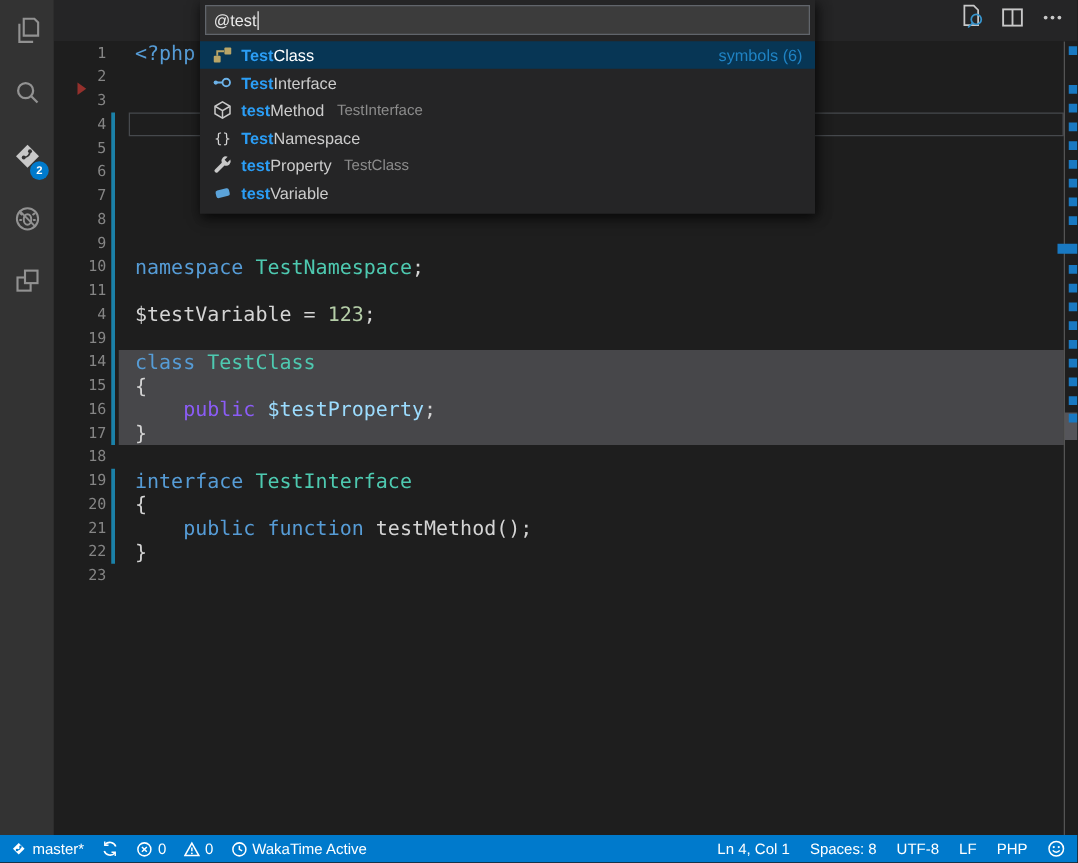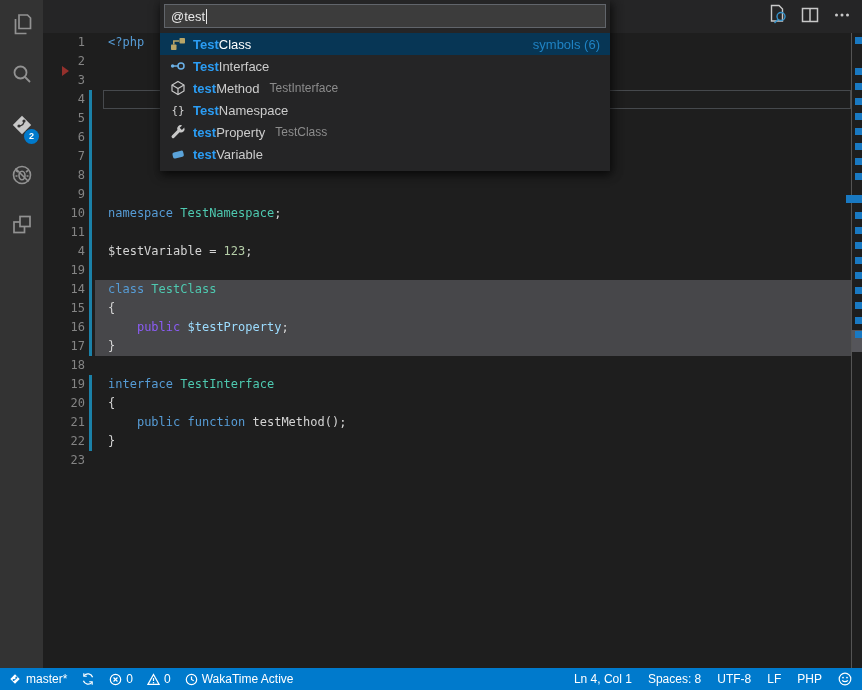--- a/index.html
+++ b/index.html
@@ -23,30 +23,30 @@
 
   
   #editor { position:absolute; left:43px; top:33px; right:0; bottom:22px; background:#1e1e1e; overflow:hidden; }
   #range-highlight { position:absolute; background:#47474a; z-index:1; }
   #cursor-line-box { position:absolute; border:1px solid #46494d; z-index:2; }
   #gutter { position:absolute; left:0; top:0; width:42px; z-index:3; }
   .ln { position:absolute; right:0; width:42px; height:19px; line-height:19px; text-align:right; color:#858585; font-family:"DejaVu Sans Mono",monospace; font-size:12px; }
   .git-bar { position:absolute; left:46px; width:3px; background:#1b81a8; z-index:3; }
   #git-del { position:absolute; left:19px; width:0; height:0; border-top:5px solid transparent; border-bottom:5px solid transparent; border-left:7px solid #94302c; z-index:3; }
   #lines { position:absolute; left:65px; top:0; right:12px; z-index:4; }
-  .code-line { position:absolute; left:0; height:19px; line-height:19px; font-family:"DejaVu Sans Mono",monospace; font-size:12px; white-space:pre; cursor:text; }
+  .code-line { position:absolute; left:0; height:19px; line-height:19px; font-family:"DejaVu Sans Mono",monospace; font-size:16px; white-space:pre; cursor:text; }
 
   
   #ruler { position:absolute; left:808px; top:0; bottom:0; width:11px; border-left:1px solid rgba(150,150,150,0.45); z-index:5; }
   .rmark { position:absolute; left:3px; width:7px; height:7px; background:#1979c2; }
   .rmark-wide { position:absolute; left:-6px; width:17px; height:8px; background:#1979c2; }
   .rmark-gray { position:absolute; left:0; width:11px; background:#55555a; }
 
   
-  #quick-open { position:absolute; left:160px; top:0; width:450px; background:#252526; z-index:40; padding:4px 0 6px 0; box-shadow:0 4px 9px rgba(0,0,0,0.55), 4px 2px 9px rgba(0,0,0,0.35); }
+  #quick-open { position:absolute; left:160px; top:0; width:492px; background:#252526; z-index:40; padding:4px 0 6px 0; box-shadow:0 4px 9px rgba(0,0,0,0.55), 4px 2px 9px rgba(0,0,0,0.35); }
   #qo-input { margin:0 4px; height:24px; background:#3c3c3c; border:1px solid #61656b; color:#e8e8e8; font-size:13px; display:flex; align-items:center; padding:0 6px; cursor:text; }
   #qo-caret { display:inline-block; width:1px; height:15px; background:#e8e8e8; margin-left:1px; animation:blink 1s steps(1) infinite; }
   @keyframes blink { 50% { opacity:0; } }
   #qo-list { margin-top:5px; }
   .qo-row { height:22px; display:flex; align-items:center; padding:0 10px; font-size:13px; color:#cccccc; cursor:pointer; }
   .qo-row.focused { background:#073655; color:#ffffff; }
   .qo-icon { width:16px; height:16px; flex:0 0 16px; margin-right:7px; }
   .qo-match { color:#2b9df4; font-weight:bold; }
   .qo-secondary { margin-left:10px; font-size:12px; color:#8c8c8c; }
   .qo-badge { margin-left:auto; font-size:13px; color:#1f83c4; }

